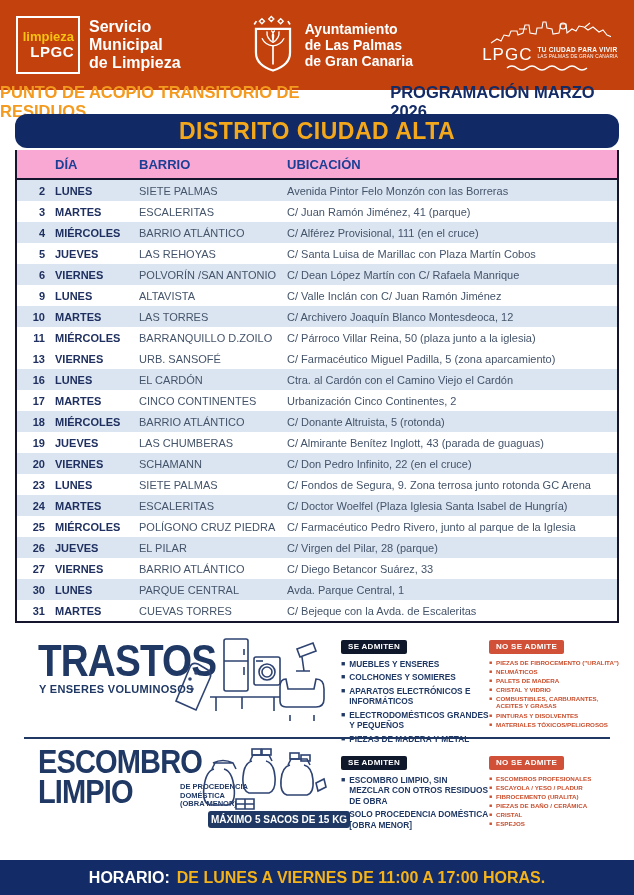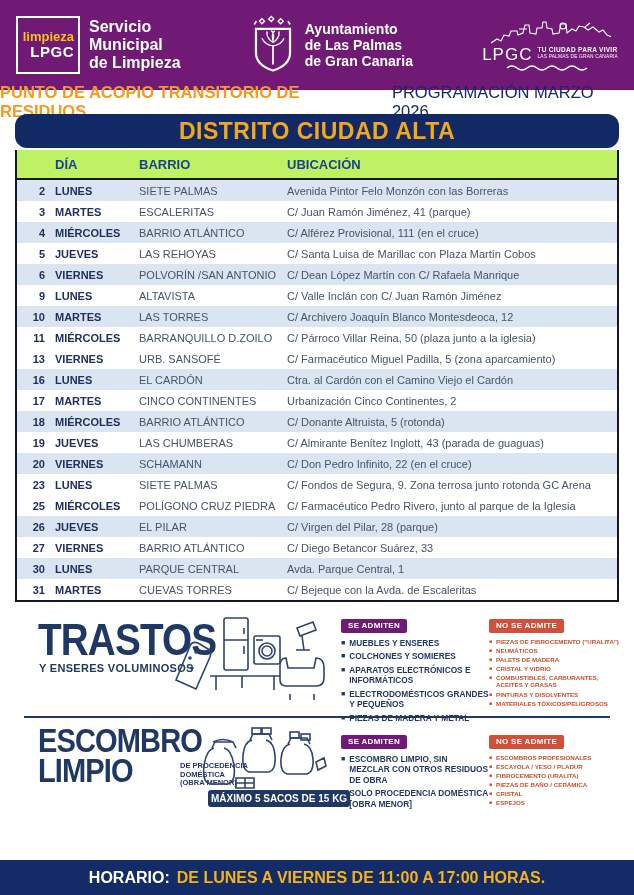--- a/index.html
+++ b/index.html
@@ -1,46 +1,46 @@
 <!DOCTYPE html>
 <html><head>
 <meta charset="utf-8">
 <style>
   * { margin:0; padding:0; box-sizing:border-box; }
   html,body { background:#ffffff; }
   body { width:634px; height:895px; font-family:"Liberation Sans", sans-serif; overflow:hidden; }
   .page { width:634px; height:895px; background:#fff; display:flex; flex-direction:column; }
 
   
-  .header-band { height:90px; background:#701a75; display:flex; align-items:center; justify-content:space-between; padding:0 16px; flex-shrink:0; }
+  .header-band { height:90px; background:#c2410c; display:flex; align-items:center; justify-content:space-between; padding:0 16px; flex-shrink:0; }
   .hgroup { display:flex; align-items:center; gap:9px; }
   .logo-box { width:64px; height:58px; border:2px solid #ffffff; display:flex; flex-direction:column; justify-content:center; align-items:flex-end; padding:3px 4px; }
   .logo-box .l1 { color:#f6c310; font-weight:bold; font-size:13px; line-height:14px; }
   .logo-box .l2 { color:#ffffff; font-weight:bold; font-size:15px; line-height:16px; letter-spacing:.5px; }
   .service-title { color:#fff; font-weight:bold; font-size:16px; line-height:18px; }
   .ayto-text { color:#fff; font-weight:bold; font-size:14px; line-height:16px; }
   .lpgc-brand { display:flex; flex-direction:column; align-items:center; }
   .lpgc-row { display:flex; align-items:flex-start; gap:5px; margin-top:1px; }
   .lpgc-acronym { color:#fff; font-size:17px; letter-spacing:1px; line-height:18px; }
   .lpgc-tag1 { color:#fff; font-weight:bold; font-size:6.5px; line-height:8px; letter-spacing:.3px; }
   .lpgc-tag2 { color:#fff; font-size:4.8px; line-height:6px; letter-spacing:.2px; }
 
   
   .title-row { height:24px; background:#fff; display:flex; align-items:center; justify-content:center; gap:3px; flex-shrink:0; }
   .title-left { color:#f49a1e; font-weight:bold; font-size:16.5px; }
-  .title-right { color:#132b66; font-weight:normal; font-size:16.5px; }
+  .title-right { color:#132b66; font-weight:bold; font-size:16.5px; }
 
   
   .district-banner { height:34px; margin:0 15px; background:#112a66; display:flex; align-items:center; justify-content:center; flex-shrink:0;border-radius:12px; }
   .district-banner span { color:#f3a71b; font-weight:bold; font-size:23px; letter-spacing:.5px; }
 
   
   .table-wrap { margin:2px 15px 0; border:2px solid #15152e; border-top:none; flex-shrink:0; }
   table { width:100%; border-collapse:collapse; }
-  thead th { text-align:left; color:#1b3f94; font-size:13px; font-weight:bold; padding:7px 0 6px; background:#bef264; border-bottom:2px solid #15152e; }
+  thead th { text-align:left; color:#1b3f94; font-size:13px; font-weight:bold; padding:7px 0 6px; background:#f9a8d4; border-bottom:2px solid #15152e; }
   td { font-size:11px; line-height:12px; padding:4.5px 0; }
   tr.alt { background:#dbe5f1; }
   .td-num { width:38px; text-align:right; font-weight:bold; color:#1f3060; padding-right:10px; }
   .td-day { width:84px; font-weight:bold; color:#1f3060; }
   .td-barrio { width:148px; color:#44546a; }
   .td-ubi { color:#44546a; }
 
   
   .section { position:relative; flex-shrink:0; }
   .trastos-section { height:114px; }
@@ -51,21 +51,21 @@
   .trastos-art { position:absolute; left:162px; top:8px; }
   .escombro-title { font-size:33px; line-height:30px; position:absolute; left:38px; top:8px; }
   .escombro-subwrap { position:absolute; left:180px; top:44px; color:#1f3864; font-weight:bold; font-size:7.5px; line-height:8.5px; }
   .escombro-art { position:absolute; left:200px; top:4px; }
   .sack-badge { position:absolute; left:208px; top:72px; background:#1f3864; color:#fff; font-weight:bold; font-size:10px; padding:3px 3px; border-radius:3px; white-space:nowrap; }
 
   .admit-col { position:absolute; top:12px; width:148px; }
   .admit-col.c1 { left:341px; }
   .admit-col.c2 { left:489px; width:134px; }
   .badge { display:inline-block; color:#fff; font-weight:bold; font-size:8px; padding:2.5px 7px; border-radius:2px; letter-spacing:.3px; margin-bottom:5px; }
-  .badge.green { background:#701a75; }
+  .badge.green { background:#0f172a; }
   .badge.red { background:#d05038; }
   .li { display:flex; gap:4px; }
   .li .bullet { flex-shrink:0; }
   .li.navy { color:#1f3864; font-weight:bold; font-size:8.3px; line-height:10.5px; margin-bottom:3px; }
   .li.navy .bullet { font-size:7px; line-height:10.5px; }
   .li.redtxt { color:#c9502f; font-weight:bold; font-size:6.2px; line-height:7.6px; margin-bottom:1.5px; }
   .li.redtxt .bullet { font-size:5px; line-height:7.6px; }
 
   .divider { border-top:2px solid #1f3864; margin:0 24px; }
 
@@ -239,20 +239,26 @@
             <td class="td-num">20</td>
             <td class="td-day">VIERNES</td>
             <td class="td-barrio">SCHAMANN</td>
             <td class="td-ubi">C/ Don Pedro Infinito, 22 (en el cruce)</td>
           </tr>
           <tr>
             <td class="td-num">23</td>
             <td class="td-day">LUNES</td>
             <td class="td-barrio">SIETE PALMAS</td>
             <td class="td-ubi">C/ Fondos de Segura, 9. Zona terrosa junto rotonda GC Arena</td>
+          </tr>
+          <tr class="alt">
+            <td class="td-num">24</td>
+            <td class="td-day">MARTES</td>
+            <td class="td-barrio">ESCALERITAS</td>
+            <td class="td-ubi">C/ Doctor Woelfel (Plaza Iglesia Santa Isabel de Hungría)</td>
           </tr>
           <tr>
             <td class="td-num">25</td>
             <td class="td-day">MIÉRCOLES</td>
             <td class="td-barrio">POLÍGONO CRUZ PIEDRA</td>
             <td class="td-ubi">C/ Farmacéutico Pedro Rivero, junto al parque de la Iglesia</td>
           </tr>
           <tr class="alt">
             <td class="td-num">26</td>
             <td class="td-day">JUEVES</td>

